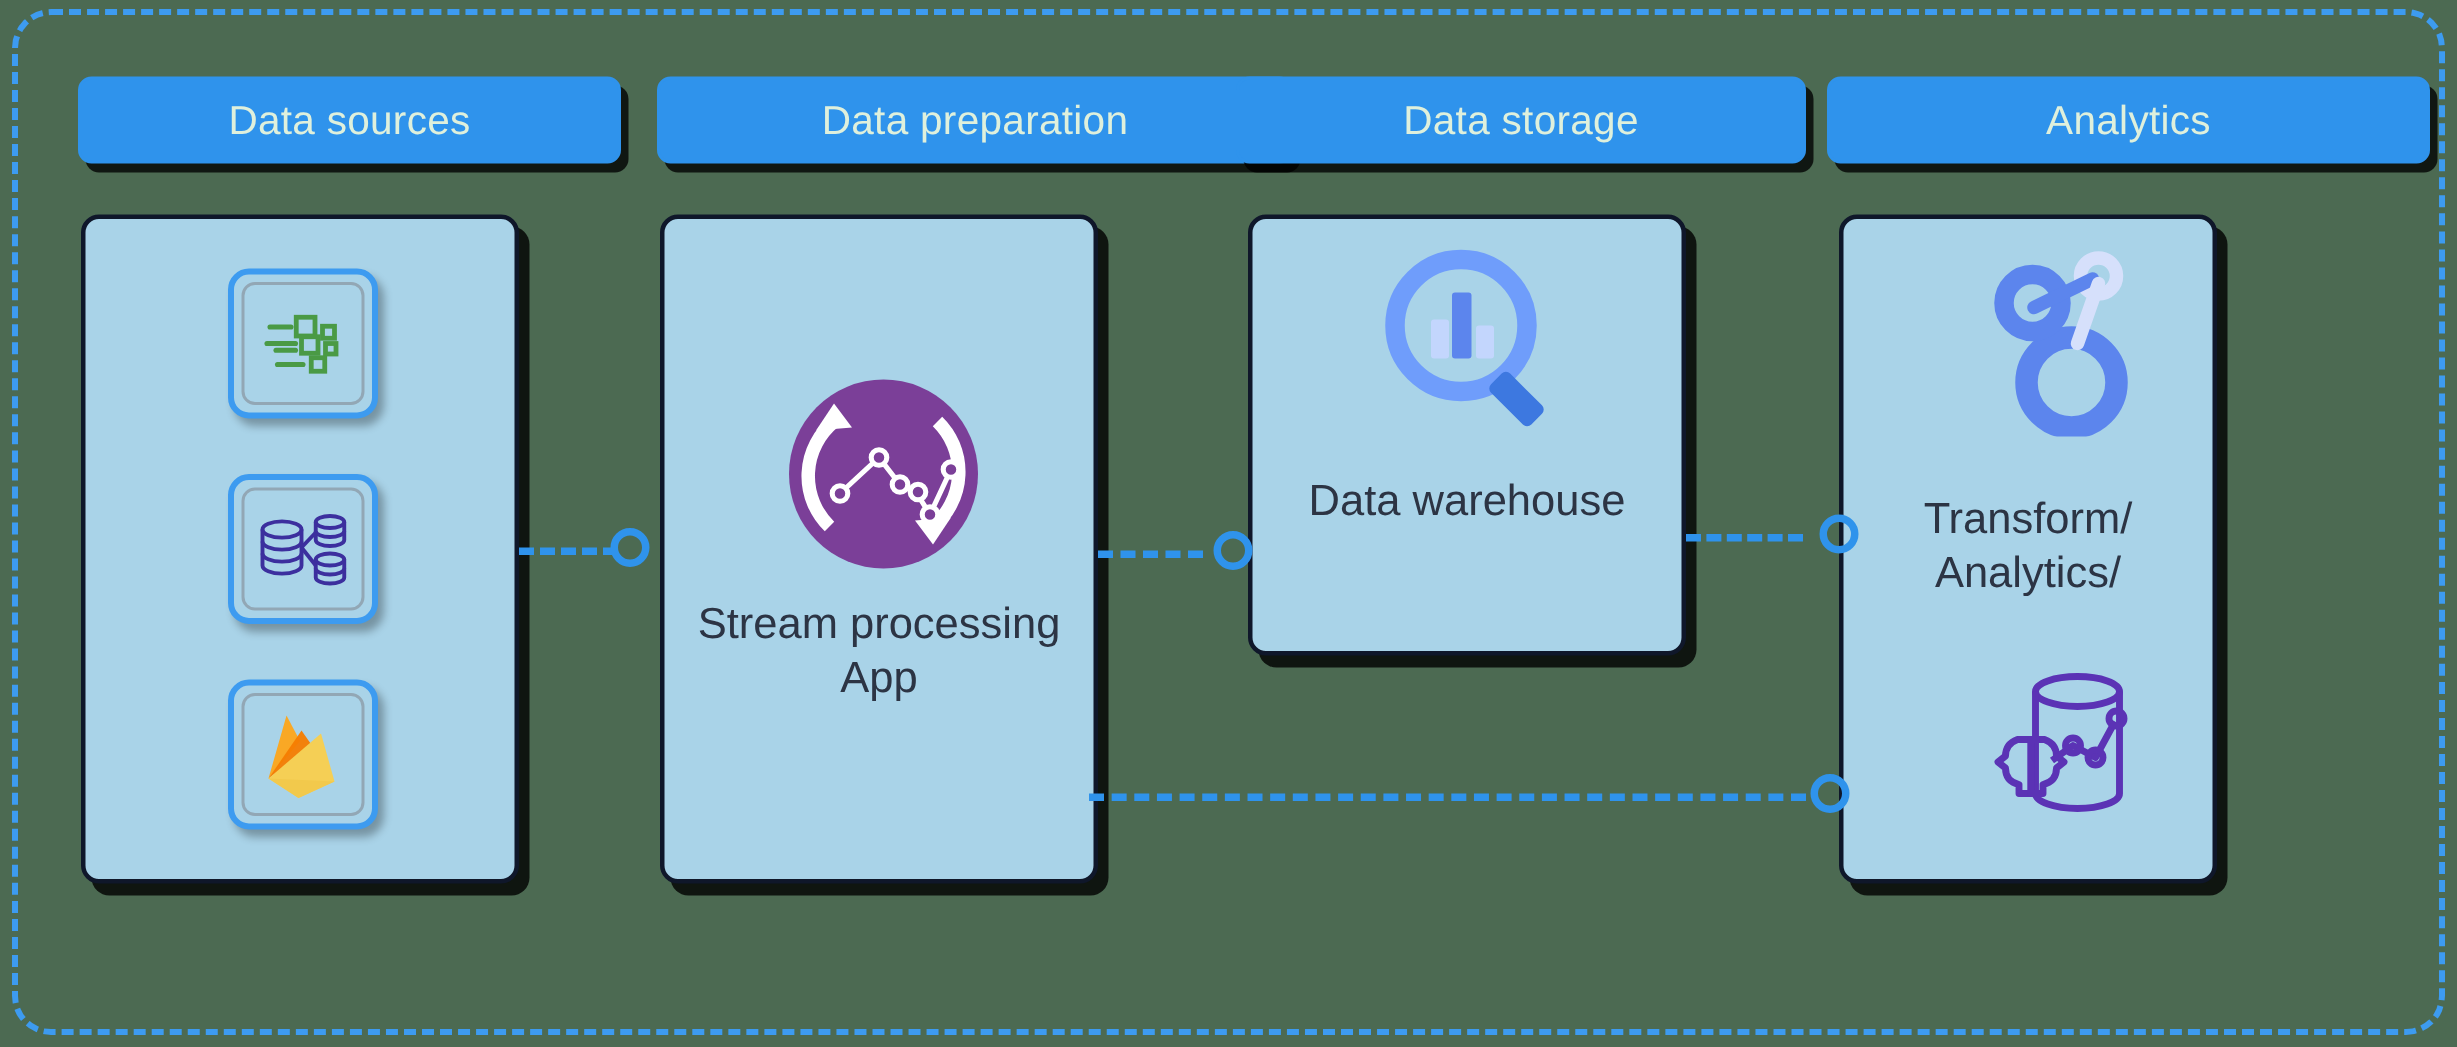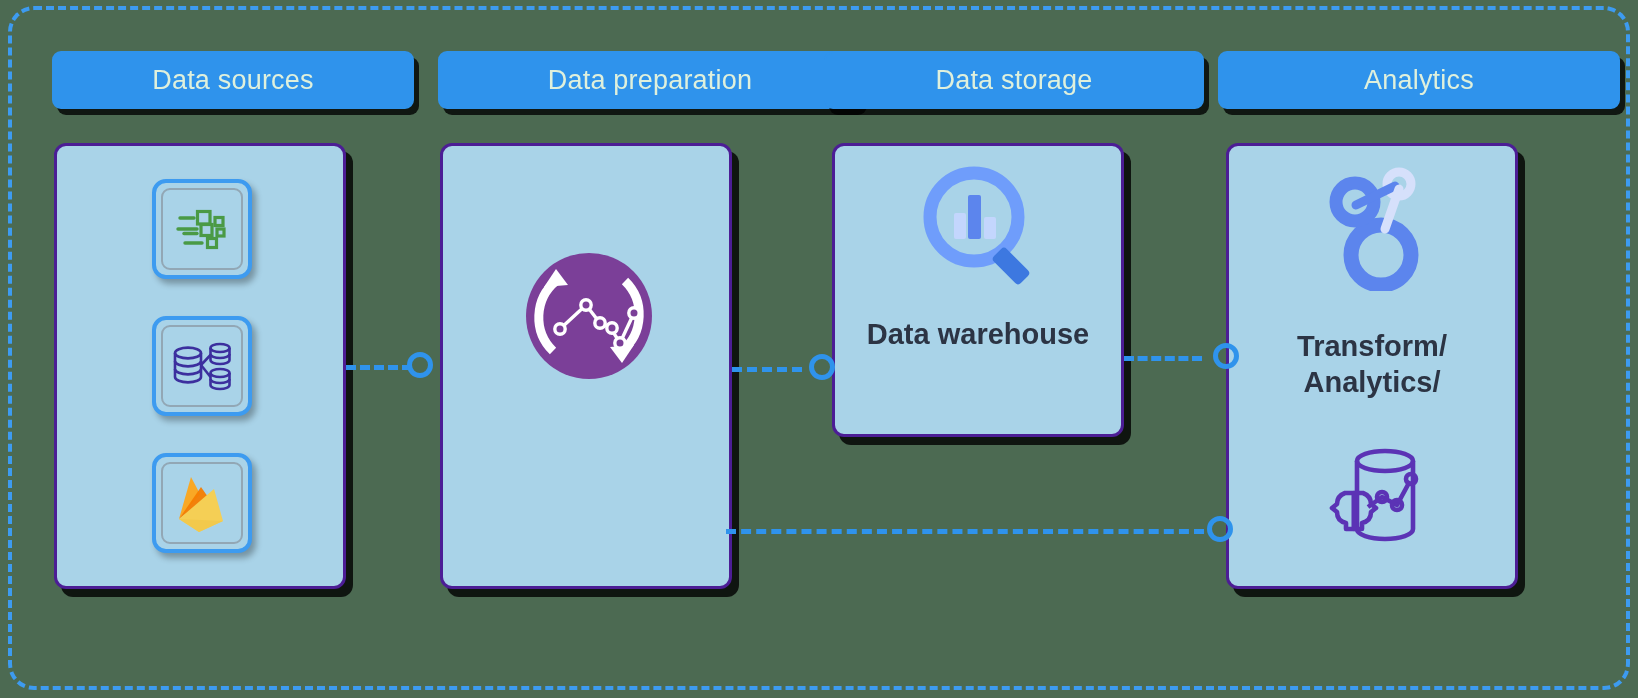--- a/index.html
+++ b/index.html
@@ -24,23 +24,22 @@
     box-shadow:5px 6px 0 rgba(0,0,0,0.78);
     display:flex;align-items:center;justify-content:center;margin-left:32px;
   }
   .pill span{
     color:#dff0dc;font-size:27px;letter-spacing:.2px;white-space:nowrap;
   }
 
   
   .card{
     position:absolute;background:#a9d3e8;
-    border:3px solid #4c1d95;border-radius:12px;box-sizing:border-box;
+    border:3px solid #0f172a;border-radius:12px;box-sizing:border-box;
     box-shadow:7px 8px 0 rgba(0,0,0,0.80);
-    font-weight:bold;
   }
 
   
   .tile{
     position:absolute;width:100px;height:100px;border-radius:14px;
     background:#a9d3e8;border:4px solid #3d9bf0;box-sizing:border-box;
     box-shadow:4px 5px 6px rgba(0,0,0,0.30);
     display:flex;align-items:center;justify-content:center;
   }
   .tile .inner{
@@ -172,38 +171,39 @@
           <circle cx="36" cy="78" r="5.2"></circle>
           <circle cx="62" cy="54" r="5.2"></circle>
           <circle cx="76" cy="72" r="5.2"></circle>
           <circle cx="88" cy="77" r="5.2"></circle>
           <circle cx="96" cy="92" r="5.2"></circle>
           <circle cx="110" cy="62" r="5.2"></circle>
         </g>
       </svg>
     </span>
 
+    <div class="card-label" style="top:252px;">Stream processing App</div>
   </div>
 
   <div class="card" style="left:832px;top:143px;width:292px;height:294px;">
 
     <span class="icon-wrap" style="left:66px;top:16px;width:160px;height:130px;">
       <svg width="126" height="124" viewBox="0 0 126 124">
         <circle cx="56" cy="52" r="44" fill="none" stroke="#6f9dfb" stroke-width="13"></circle>
         <rect x="36" y="48" width="12" height="26" rx="2" fill="#c3d6fd"></rect>
         <rect x="50" y="30" width="13" height="44" rx="2" fill="#5c85ed"></rect>
         <rect x="66" y="52" width="12" height="22" rx="2" fill="#c3d6fd"></rect>
         <rect x="84" y="82" width="18" height="38" rx="4" fill="#3d78e0" transform="rotate(-45 93 101)"></rect>
       </svg>
     </span>
 
     <div class="card-label" style="top:170px;">Data warehouse</div>
   </div>
 
-  <div class="card" style="left:1226px;top:143px;width:292px;height:446px;">
+  <div class="card" style="left:1226px;top:143px;width:252px;height:446px;">
 
     <span class="icon-wrap" style="left:78px;top:18px;width:140px;height:130px;">
       <svg width="124" height="124" viewBox="0 0 124 124">
         <circle cx="66" cy="88" r="30" fill="none" stroke="#5c85ed" stroke-width="15"></circle>
         <circle cx="40" cy="35" r="19" fill="none" stroke="#5c85ed" stroke-width="13"></circle>
         <circle cx="84" cy="17" r="12" fill="none" stroke="#d6e0fb" stroke-width="9"></circle>
         <line x1="41" y1="38" x2="80" y2="19" stroke="#5c85ed" stroke-width="9" stroke-linecap="round"></line>
         <line x1="70" y1="62" x2="84" y2="22" stroke="#d6e0fb" stroke-width="9" stroke-linecap="round"></line>
       </svg>
     </span>

